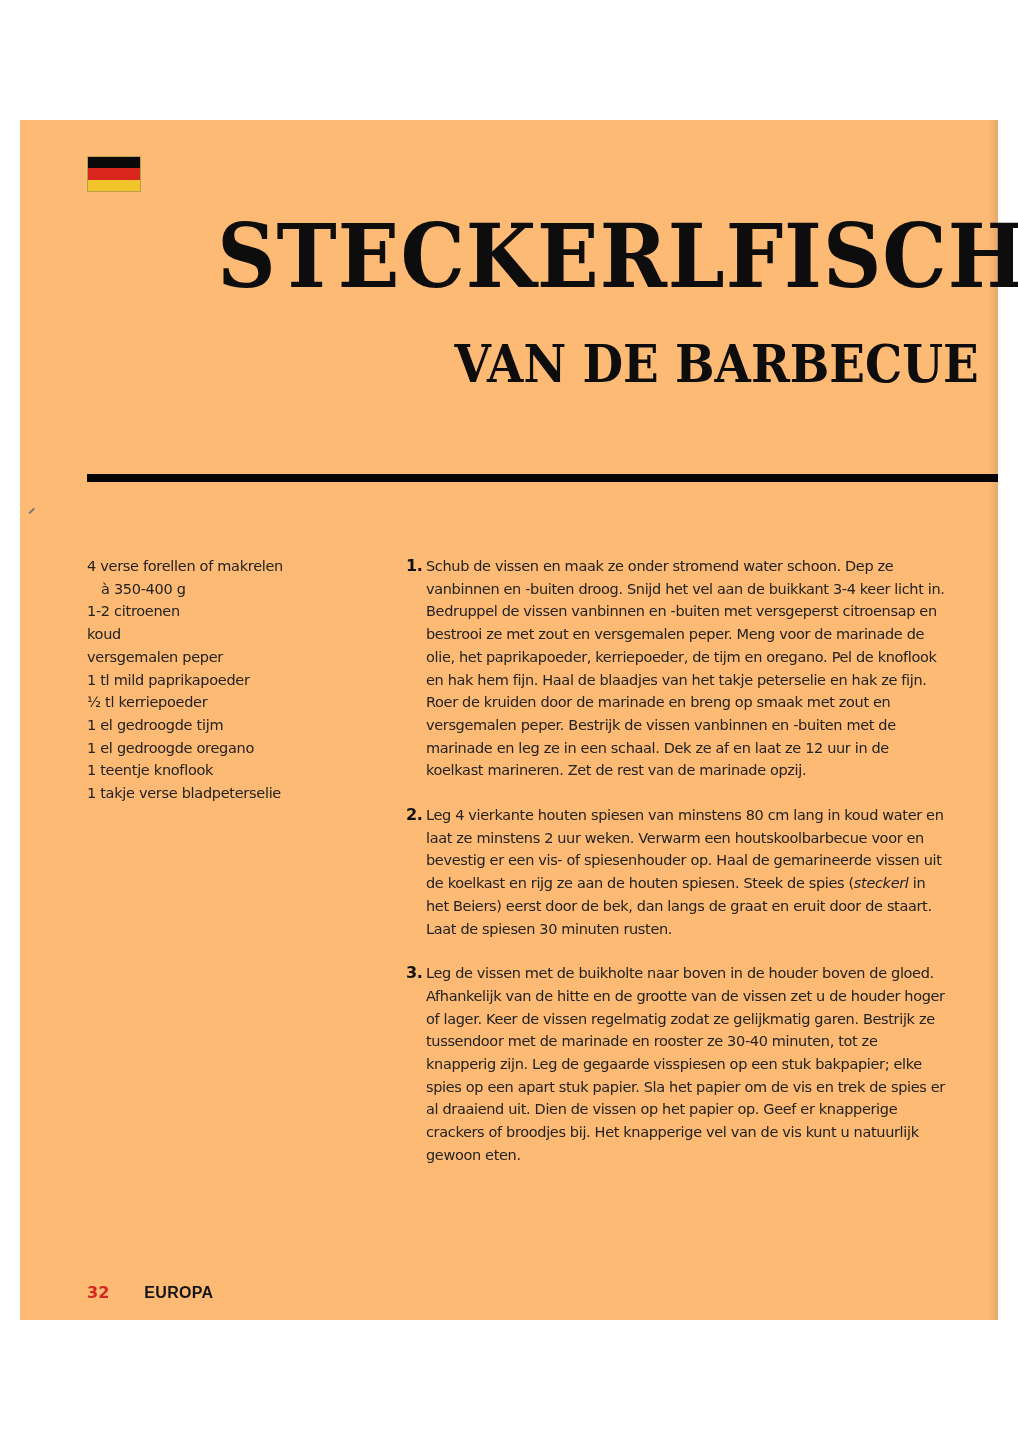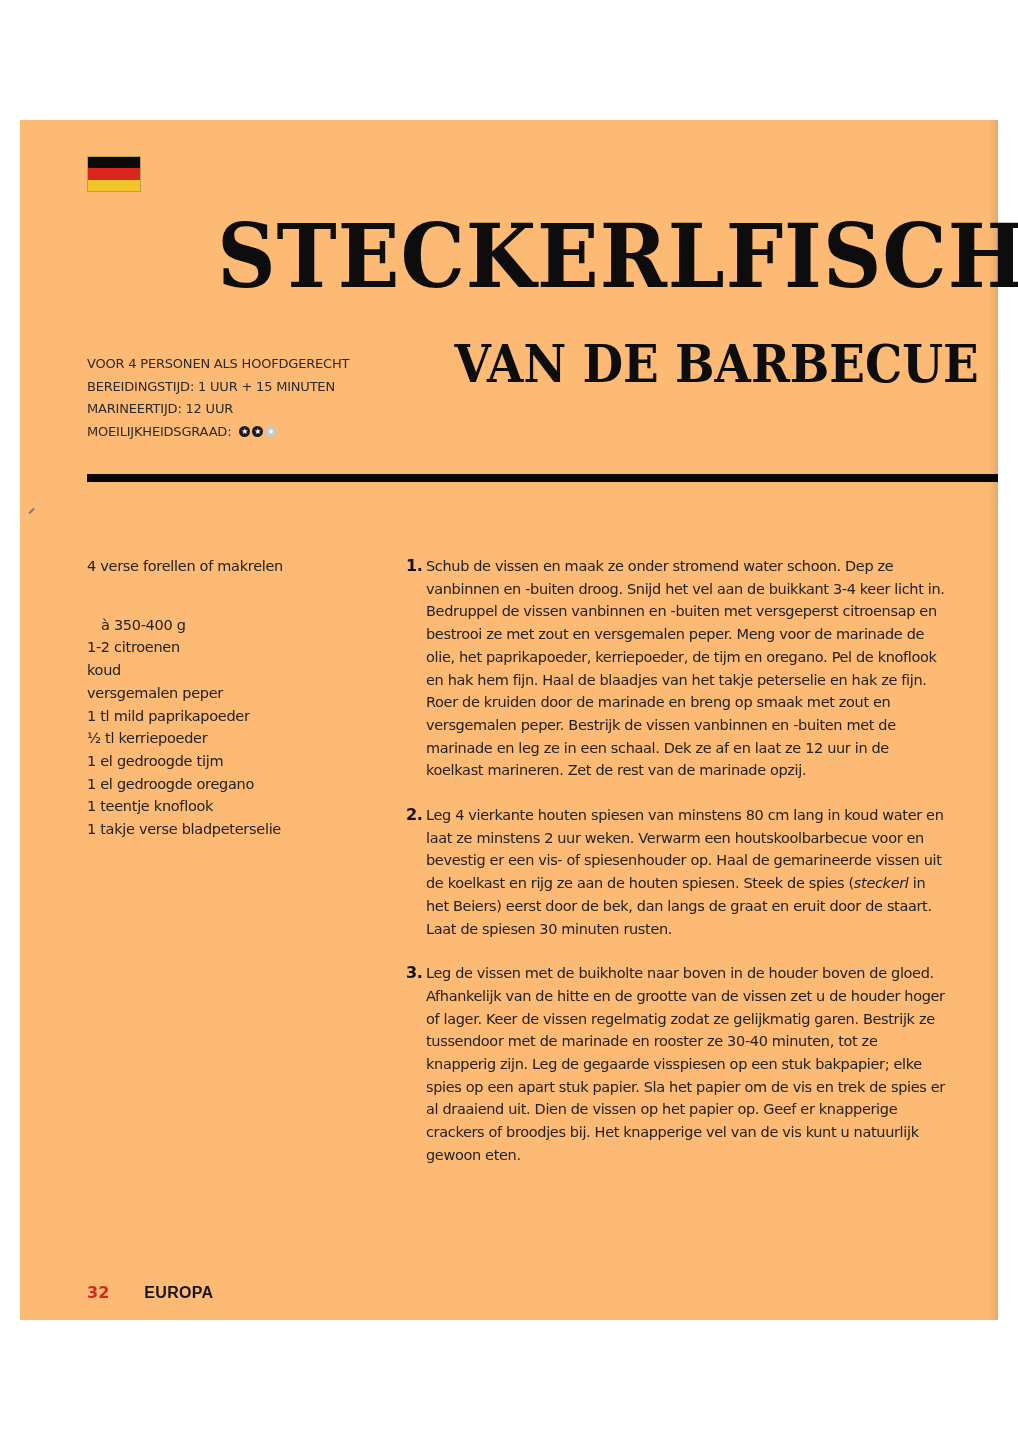--- a/index.html
+++ b/index.html
@@ -133,21 +133,21 @@
       left: 67px;
       top: 435px;
       width: 280px;
       font-family: "DejaVu Sans", sans-serif;
       font-size: 14.5px;
       line-height: 22.7px;
       color: #222;
       letter-spacing: -0.3px;
     }
     .ingredients .item { white-space: nowrap; }
-    .ingredients .item.indent { padding-left: 14px; margin-top: 36px; }
+    .ingredients .item.indent { padding-left: 14px; }
     .steps {
       position: absolute;
       left: 386px;
       top: 435px;
       width: 540px;
     }
     .step {
       position: relative;
       padding-left: 20px;
       margin-bottom: 22px;
@@ -195,31 +195,20 @@
 
   <div class="flag">
     <div class="stripe" style="background:#0a0a0a"></div>
     <div class="stripe" style="background:#d9261c"></div>
     <div class="stripe" style="background:#f2c62a"></div>
   </div>
 
   <div class="title-main">STECKERLFISCH</div>
   <div class="title-sub">VAN DE BARBECUE</div>
 
-  <div class="meta">
-    <div class="row">VOOR 4 PERSONEN ALS HOOFDGERECHT</div>
-    <div class="row">BEREIDINGSTIJD: 1 UUR + 15 MINUTEN</div>
-    <div class="row">MARINEERTIJD: 12 UUR</div>
-    <div class="row">
-      <span>MOEILIJKHEIDSGRAAD:</span>
-      <span class="difficulty-icons">
-        <span class="star-dot on"></span><span class="star-dot on"></span><span class="star-dot off"></span>
-      </span>
-    </div>
-  </div>
 
   <div class="rule"></div>
   <div class="pen-mark"></div>
 
   <div class="ingredients">
     <div class="item">4 verse forellen of makrelen</div>
     <div class="item indent">à 350-400 g</div>
     <div class="item">1-2 citroenen</div>
     <div class="item">koud</div>
     <div class="item">versgemalen peper</div>

